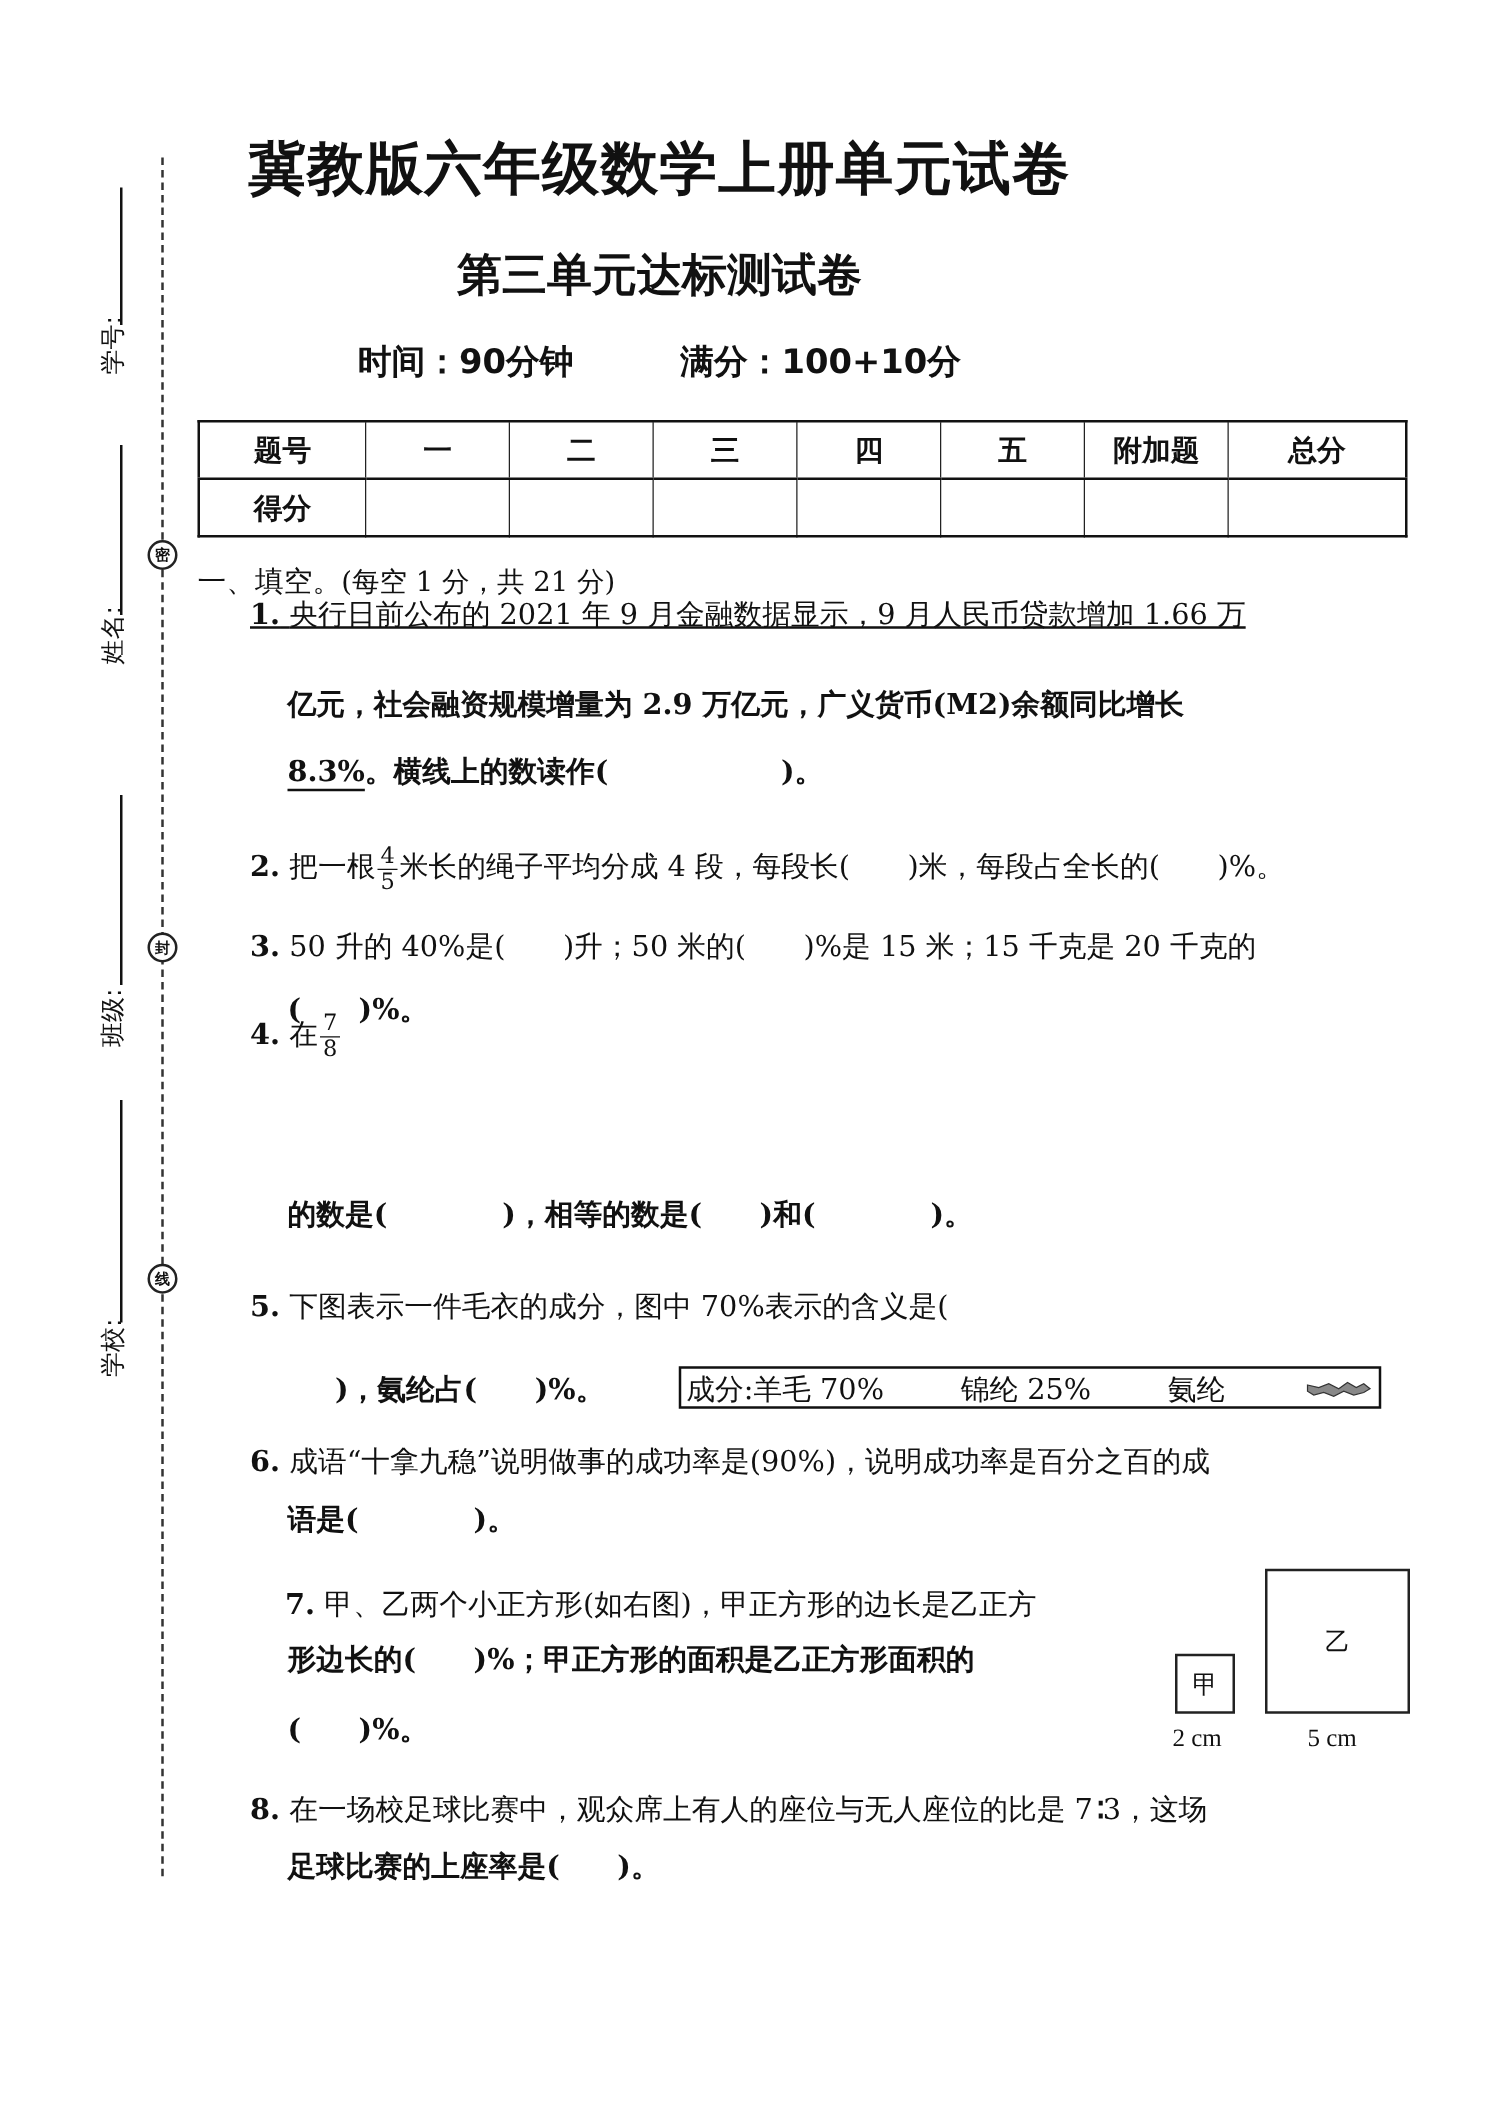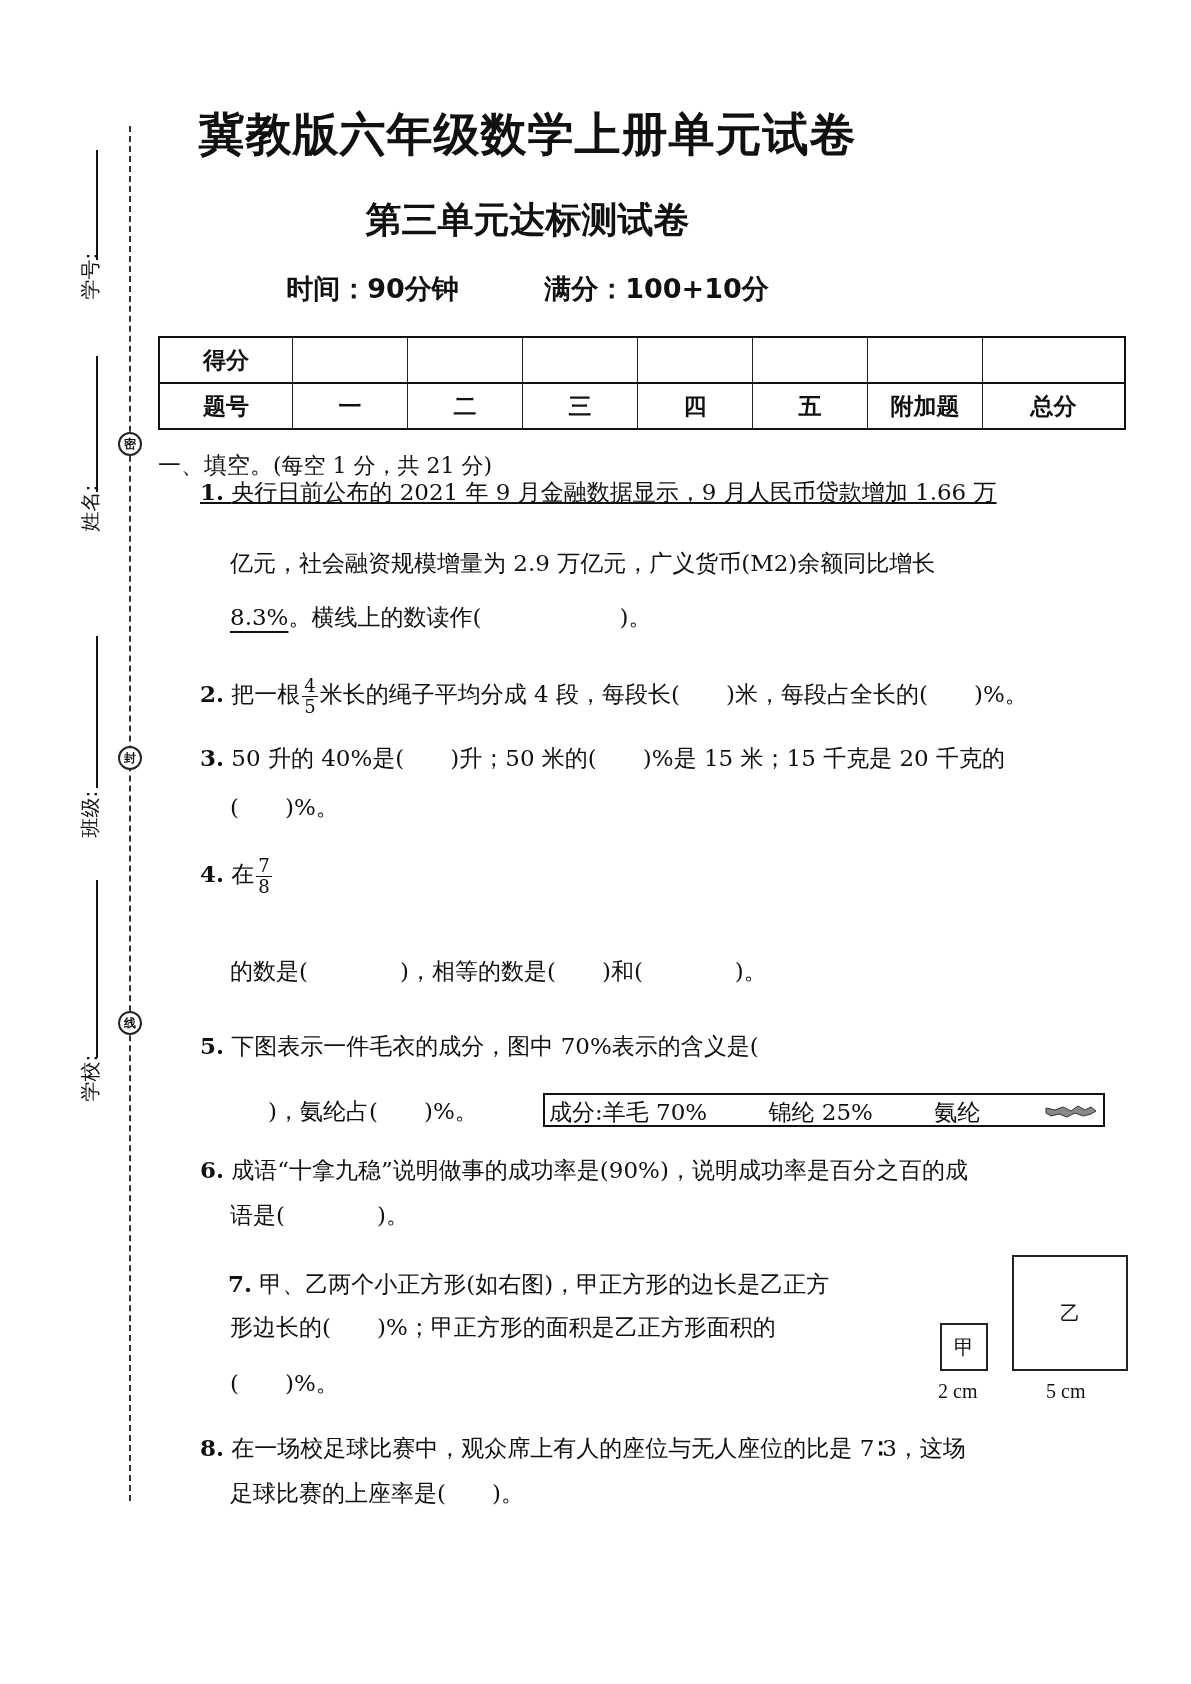--- a/index.html
+++ b/index.html
@@ -21,21 +21,21 @@
   
   table.score { position: absolute; left: 158px; top: 336px; width: 968px; border-collapse: collapse; border: 2.5px solid #111; font-family: "DejaVu Sans", sans-serif; font-weight: bold; font-size: 23px; }
   table.score td { border: 1.5px solid #222; height: 44px; text-align: center; padding: 0; }
   table.score tr:first-child td { border-bottom: 2px solid #111; }
 
   
   .section { position: absolute; left: 158px; top: 450px; font-size: 23px; font-family: "DejaVu Sans", sans-serif; }
   .section .paren { font-family: "DejaVu Serif", serif; font-size: 22px; }
   .q { position: absolute; left: 200px; font-size: 23px; line-height: 56px; white-space: nowrap; }
   .q .num { font-weight: bold; font-family: "DejaVu Serif", serif; }
-  .cont { position: absolute; left: 230px; font-size: 23px; white-space: nowrap; }
+  .cont { position: absolute; left: 230px; font-size: 23px; white-space: nowrap; font-weight: bold; }
   .underline { text-decoration: underline; text-underline-offset: 6px; }
   .frac { display: inline-block; vertical-align: middle; text-align: center; font-size: 18px; line-height: 20px; margin: 0 2px; }
   .frac .n { display: block; border-bottom: 1.5px solid #111; padding: 0 2px; }
   .frac .d { display: block; }
 
   .comp-box { position: absolute; left: 543px; top: 1093px; width: 562px; height: 34px; border: 2px solid #111; font-size: 23px; line-height: 34px; white-space: nowrap; box-sizing: border-box; padding-left: 4px; }
   .comp-box span { margin-right: 54px; }
   .swatch { position: absolute; right: 6px; top: 9px; width: 52px; height: 14px; }
 
   .sq { position: absolute; border: 2px solid #222; box-sizing: border-box; font-size: 20px; display: flex; align-items: center; justify-content: center; }
@@ -65,38 +65,38 @@
 <div class="title t1">冀教版六年级数学上册单元试卷</div>
 <div class="title t2">第三单元达标测试卷</div>
 <div class="title t3">
   <span>时间：90分钟</span>
   <span>满分：100+10分</span>
 </div>
 
 <table class="score">
   <tbody>
       <tr>
+    <td style="width:132px">题号</td>
+    <td style="width:114px">一</td>
+    <td style="width:114px">二</td>
+    <td style="width:114px">三</td>
+    <td style="width:114px">四</td>
+    <td style="width:114px">五</td>
+    <td style="width:114px">附加题</td>
+    <td>总分</td>
+  </tr>
+  <tr>
     <td>得分</td>
     <td></td>
     <td></td>
     <td></td>
     <td></td>
     <td></td>
     <td></td>
     <td></td>
-  </tr>
-  <tr>
-    <td style="width:132px">题号</td>
-    <td style="width:114px">一</td>
-    <td style="width:114px">二</td>
-    <td style="width:114px">三</td>
-    <td style="width:114px">四</td>
-    <td style="width:114px">五</td>
-    <td style="width:114px">附加题</td>
-    <td>总分</td>
   </tr>
 </tbody>
   </table>
 
 <div class="section">
   <span>一、填空。</span><span class="paren">(每空 1 分，共 21 分)</span>
 </div>
 
 <div class="q" style="top:464px;text-decoration:underline;">
   <span class="num">1.</span>
@@ -111,21 +111,21 @@
   <span class="num">2.</span>
   <span>把一根</span><span class="frac"><span class="n">4</span><span class="d">5</span></span><span>米长的绳子平均分成 4 段，每段长(　　)米，每段占全长的(　　)%。</span>
 </div>
 
 <div class="q" style="top:730px;">
   <span class="num">3.</span>
   <span>50 升的 40%是(　　)升；50 米的(　　)%是 15 米；15 千克是 20 千克的</span>
 </div>
 <div class="cont" style="top:792px;">(　　)%。</div>
 
-<div class="q" style="top:846px;">
+<div class="q" style="top:800px;">
   <span class="num">4.</span>
   <span>在</span><span class="frac"><span class="n">7</span><span class="d">8</span></span>
 </div>
 <div class="cont" style="top:956px;">的数是(　　　　)，相等的数是(　　)和(　　　　)。</div>
 
 <div class="q" style="top:1018px;">
   <span class="num">5.</span>
   <span>下图表示一件毛衣的成分，图中 70%表示的含义是(</span>
 </div>
 <div class="cont" style="left:268px;top:1096px;">)，氨纶占(　　)%。</div>

